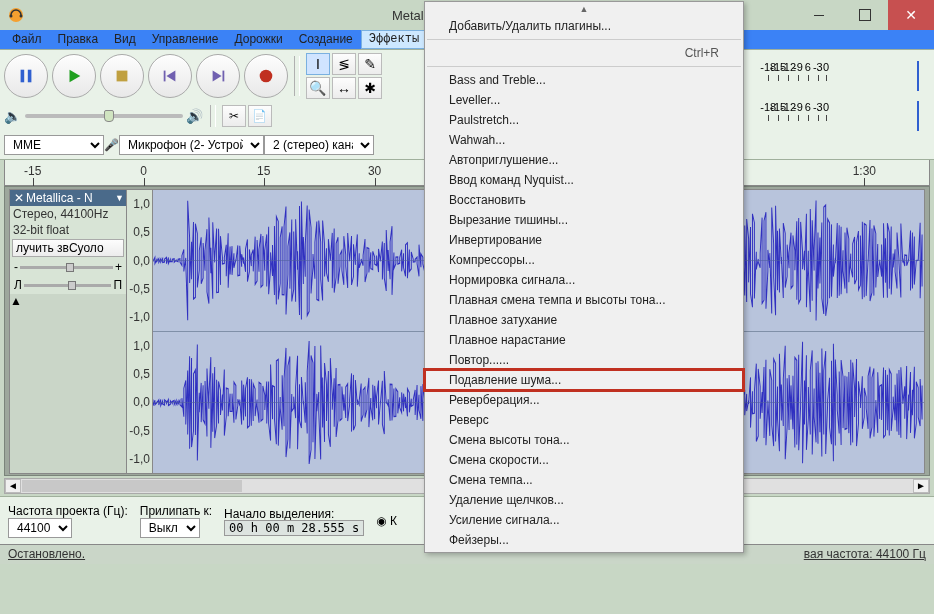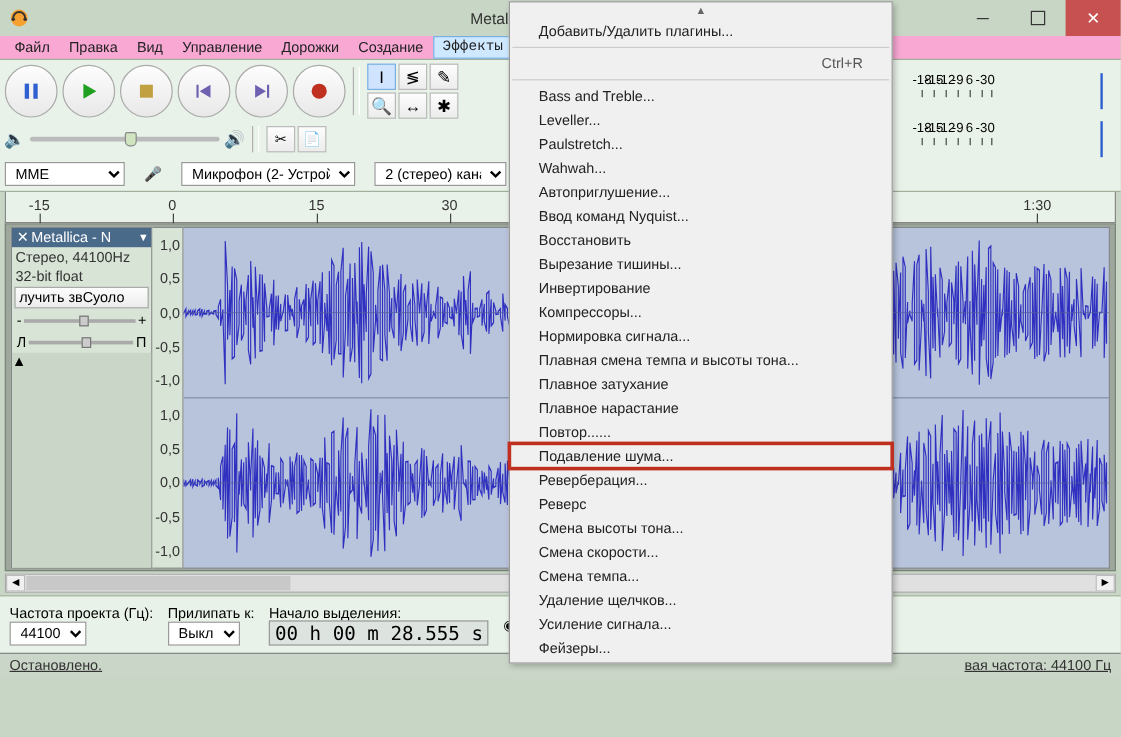--- a/index.html
+++ b/index.html
@@ -9,21 +9,21 @@
 .titlebar { height: 30px; background: #c8d7c5; display: flex; align-items: center; padding-left: 8px; }
 .app-icon { width: 16px; height: 16px; margin-right: 8px; }
 .title-text { flex: 1; text-align: center; font-size: 13px; color: #333; }
 .win-controls { display: flex; height: 30px; }
 .win-btn { width: 46px; height: 30px; display: flex; align-items: center; justify-content: center; background: #c8d7c5; }
 .win-btn.min::after { content: ""; width: 10px; border-bottom: 1px solid #333; }
 .win-btn.max::after { content: ""; width: 10px; height: 10px; border: 1px solid #333; }
 .win-btn.close { background: #c75050; color: #fff; font-size: 14px; }
 
 
-.menubar { height: 20px; background: #f9a8d4; display: flex; padding: 0 4px; border-bottom: 1px solid #a0b09c; }
+.menubar { height: 20px; background: #3b82f6; display: flex; padding: 0 4px; border-bottom: 1px solid #a0b09c; }
 .menubar div { padding: 2px 8px; color: #222; }
 .menubar div.active { background: #cde8ff; border: 1px solid #7ab0e0; padding: 1px 7px; font-family: Liberation Mono, monospace; }
 
 
 .toolbars { background: #e9f2e8; padding: 3px 4px 2px; border-bottom: 1px solid #a0b09c; }
 .tb-row { display: flex; align-items: center; gap: 4px; margin-bottom: 2px; }
 .sep { width: 6px; height: 40px; border-left: 1px solid #b0b0b0; border-right: 1px solid #fff; margin: 0 2px; }
 .sep.small { height: 22px; }
 
 .transport { display: flex; gap: 4px; }
@@ -35,21 +35,21 @@
 .tool-grid div.sel { background: #d0e4ff; border-color: #7ab0e0; }
 
 .slider-bar { display: flex; align-items: center; gap: 4px; width: 200px; }
 .slider-track { flex: 1; height: 4px; background: #bbb; position: relative; border-radius: 2px; }
 .slider-thumb { position: absolute; top: -4px; left: 50%; width: 10px; height: 12px; background: #d0e4c0; border: 1px solid #888; border-radius: 2px 2px 4px 4px; }
 .spk { font-size: 14px; }
 
 .edit-tools { display: flex; gap: 2px; }
 .edit-tools div { width: 24px; height: 22px; border: 1px solid #bbb; background: linear-gradient(#fdfdfd,#ececec); display: flex; align-items: center; justify-content: center; font-size: 12px; }
 
-.device-row { display: flex; align-items: center; gap: 16px; padding: 2px 0; }
+.device-row { display: flex; align-items: center; gap: 0; padding: 2px 0; }
 .device-row select, .device-row .selbox { height: 20px; border: 1px solid #999; background: #fff; font-size: 12px; padding: 0 4px; }
 
 
 .ruler { height: 26px; background: #e9f2e8; border-bottom: 1px solid #888; position: relative; margin: 0 4px; display: flex; border-left: 1px solid #888; border-right: 1px solid #888; }
 .ruler .tick { position: absolute; top: 0; height: 100%; border-left: 1px solid #444; }
 .ruler .lbl { position: absolute; top: 4px; font-size: 12px; color: #333; transform: translateX(-50%); }
 
 
 .tracks { background: #9da79c; padding: 2px 4px; border: 1px solid #7a847a; margin: 0 4px; height: 290px; overflow: hidden; }
 .track { display: flex; height: 285px; }
@@ -82,21 +82,21 @@
 
 .hscroll { height: 16px; background: #e0e0e0; margin: 2px 4px; display: flex; border: 1px solid #aaa; }
 .hscroll .arr { width: 16px; background: #f0f0f0; border: 1px solid #bbb; text-align: center; line-height: 12px; font-size: 10px; }
 .hscroll .thumb { flex: 0 0 auto; width: 220px; background: #c8c8c8; margin: 1px; }
 .hscroll .track { flex: 1; }
 
 
 .bottom { background: #e9f2e8; padding: 2px 8px; border-top: 1px solid #a0b09c; display: flex; align-items: center; gap: 12px; height: 48px; }
 .bottom label { font-size: 12px; }
 .bottom select, .bottom .timebox { height: 20px; border: 1px solid #999; background: #fff; padding: 0 4px; }
-.timebox { font-family: monospace; font-size: 16px; background: #dde4e0 !important; }
+.timebox { font-family: monospace; font-size: 12px; background: #dde4e0 !important; }
 
 .status { height: 20px; background: #cad6c8; border-top: 1px solid #888; padding: 2px 8px; display: flex; font-size: 12px; color: #333; text-decoration: underline; }
 .status .right { margin-left: auto; }
 
 
 .dropdown { position: absolute; top: 1px; left: 424px; width: 320px; background: #f0f0f0; border: 1px solid #999; box-shadow: 2px 2px 5px rgba(0,0,0,0.25); padding: 2px 0; z-index: 100; }
 .dropdown .arrow-up { text-align: center; font-size: 9px; color: #666; height: 12px; }
 .dropdown .mi { padding: 3px 24px; color: #222; display: flex; }
 .dropdown .mi .sc { margin-left: auto; color: #555; }
 .dropdown .msep { height: 1px; background: #ccc; margin: 3px 2px; }

